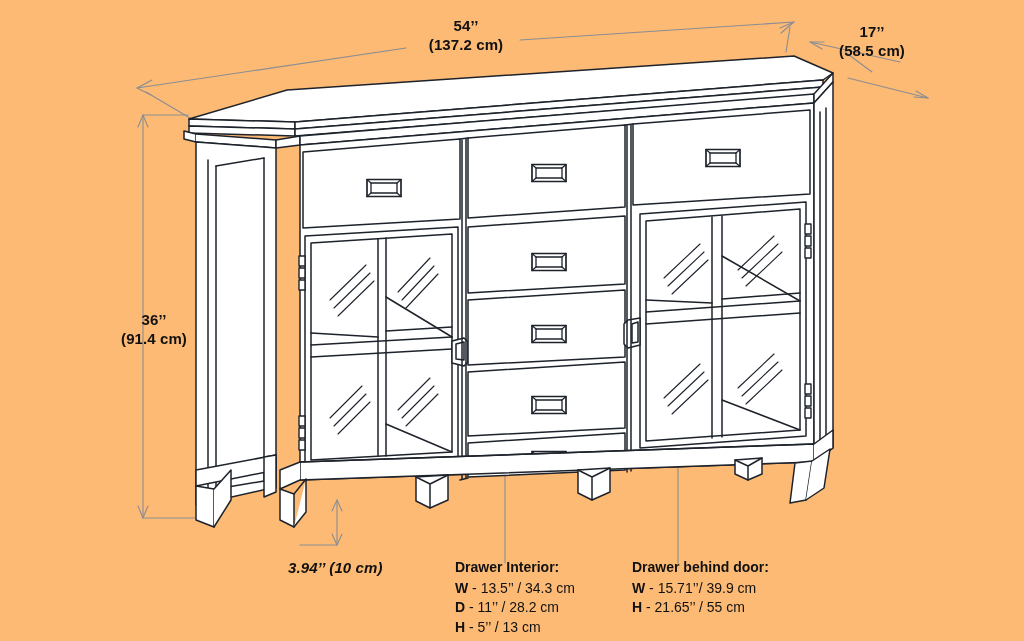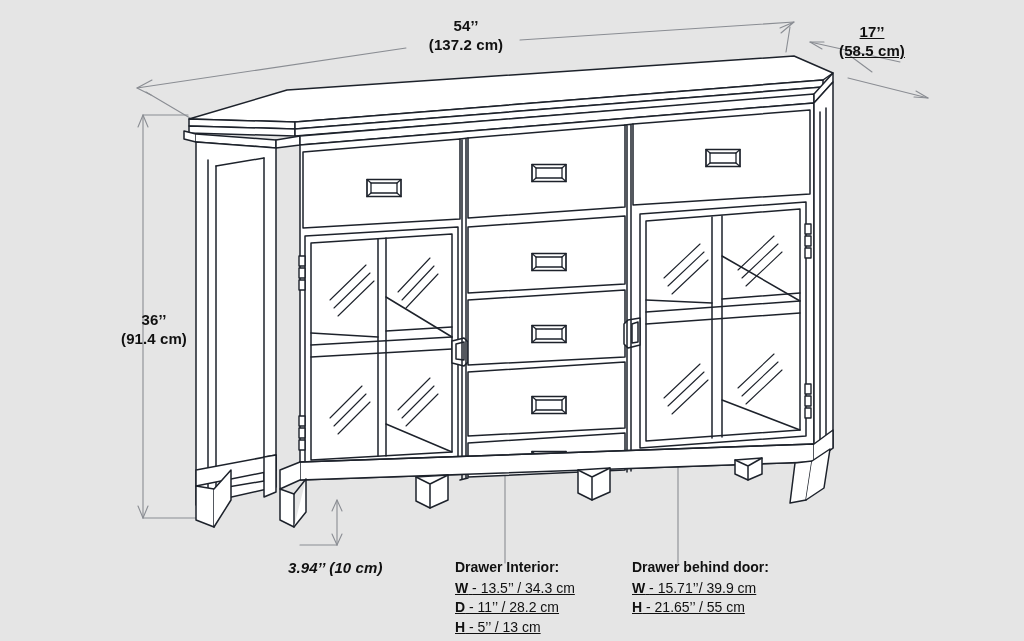--- a/index.html
+++ b/index.html
@@ -1,25 +1,25 @@
 <!DOCTYPE html>
 <html><head>
 <meta charset="utf-8">
 <style>
   html,body{margin:0;padding:0;background:#ffffff;}
   body{width:1024px;height:641px;overflow:hidden;
        font-family:"Liberation Sans",sans-serif;color:#1a1a1a;}
-  #stage{position:relative;width:1024px;height:641px;background:#e5e5e5;}
+  #stage{position:relative;width:1024px;height:641px;background:#fdba74;}
   #stage svg{position:absolute;left:0;top:0;}
   .dimtext{position:absolute;font-weight:700;font-size:15px;line-height:19px;
            color:#111111;white-space:nowrap;text-align:center;letter-spacing:.1px;}
   .dimtext .l2{display:block;}
   .note{position:absolute;font-size:14px;line-height:19.5px;color:#111111;white-space:nowrap;}
   .note .hd{font-weight:700;display:block;margin-bottom:1px;}
-  .note .row{display:block;font-weight:400;text-decoration:underline;}
+  .note .row{display:block;font-weight:400;}
   .note .row b{font-weight:700;}
 </style>
 </head>
 <body>
 
 <div id="stage">
 
   <svg width="1024" height="641" viewBox="0 0 1024 641">
     <defs>
       <g id="pull">
@@ -209,21 +209,21 @@
       </g>
 
     </g>
   </svg>
 
   <div class="dimtext" style="left:400px;top:16px;width:132px;">
     <span>54’’</span>
     <span class="l2">(137.2 cm)</span>
   </div>
 
-  <div class="dimtext" style="left:824px;top:22px;width:96px;text-decoration:underline;">
+  <div class="dimtext" style="left:824px;top:22px;width:96px;">
     <span>17’’</span>
     <span class="l2">(58.5 cm)</span>
   </div>
 
   <div class="dimtext" style="left:108px;top:310px;width:92px;text-align:center;">
     <span>36’’</span>
     <span class="l2">(91.4 cm)</span>
   </div>
 
   <div class="dimtext" style="left:288px;top:558px;width:110px;text-align:left;font-style:italic;">

